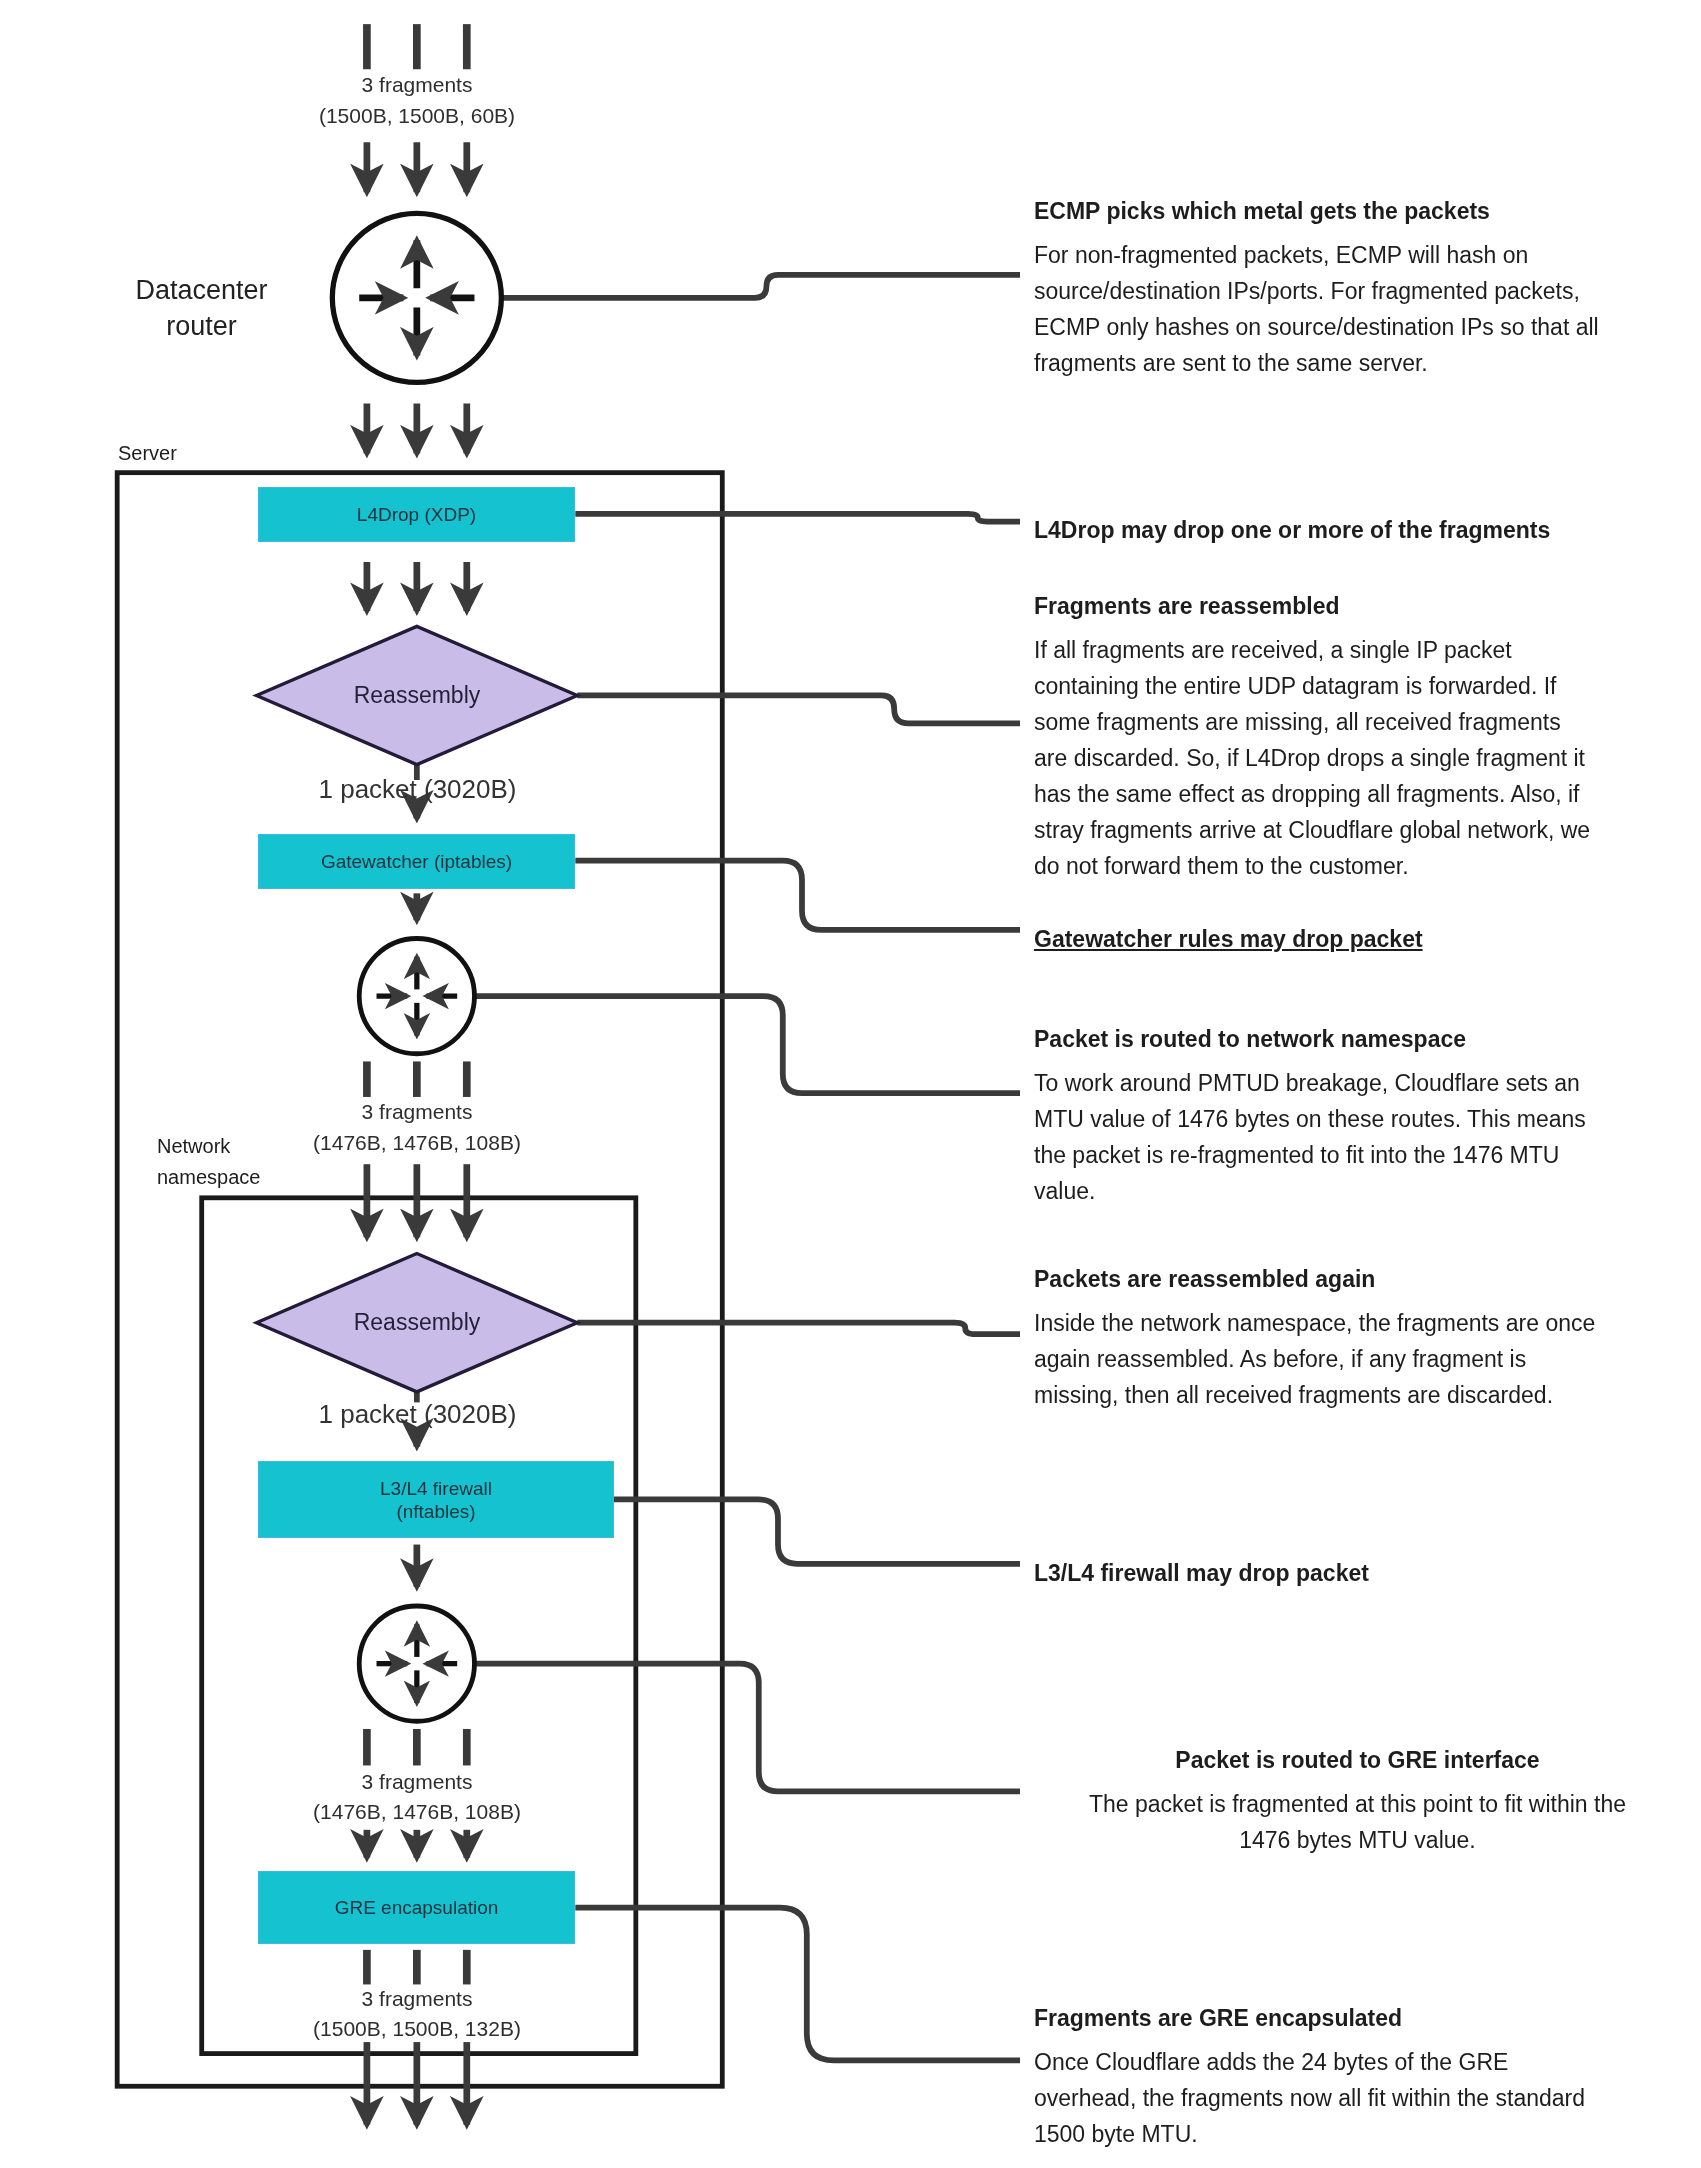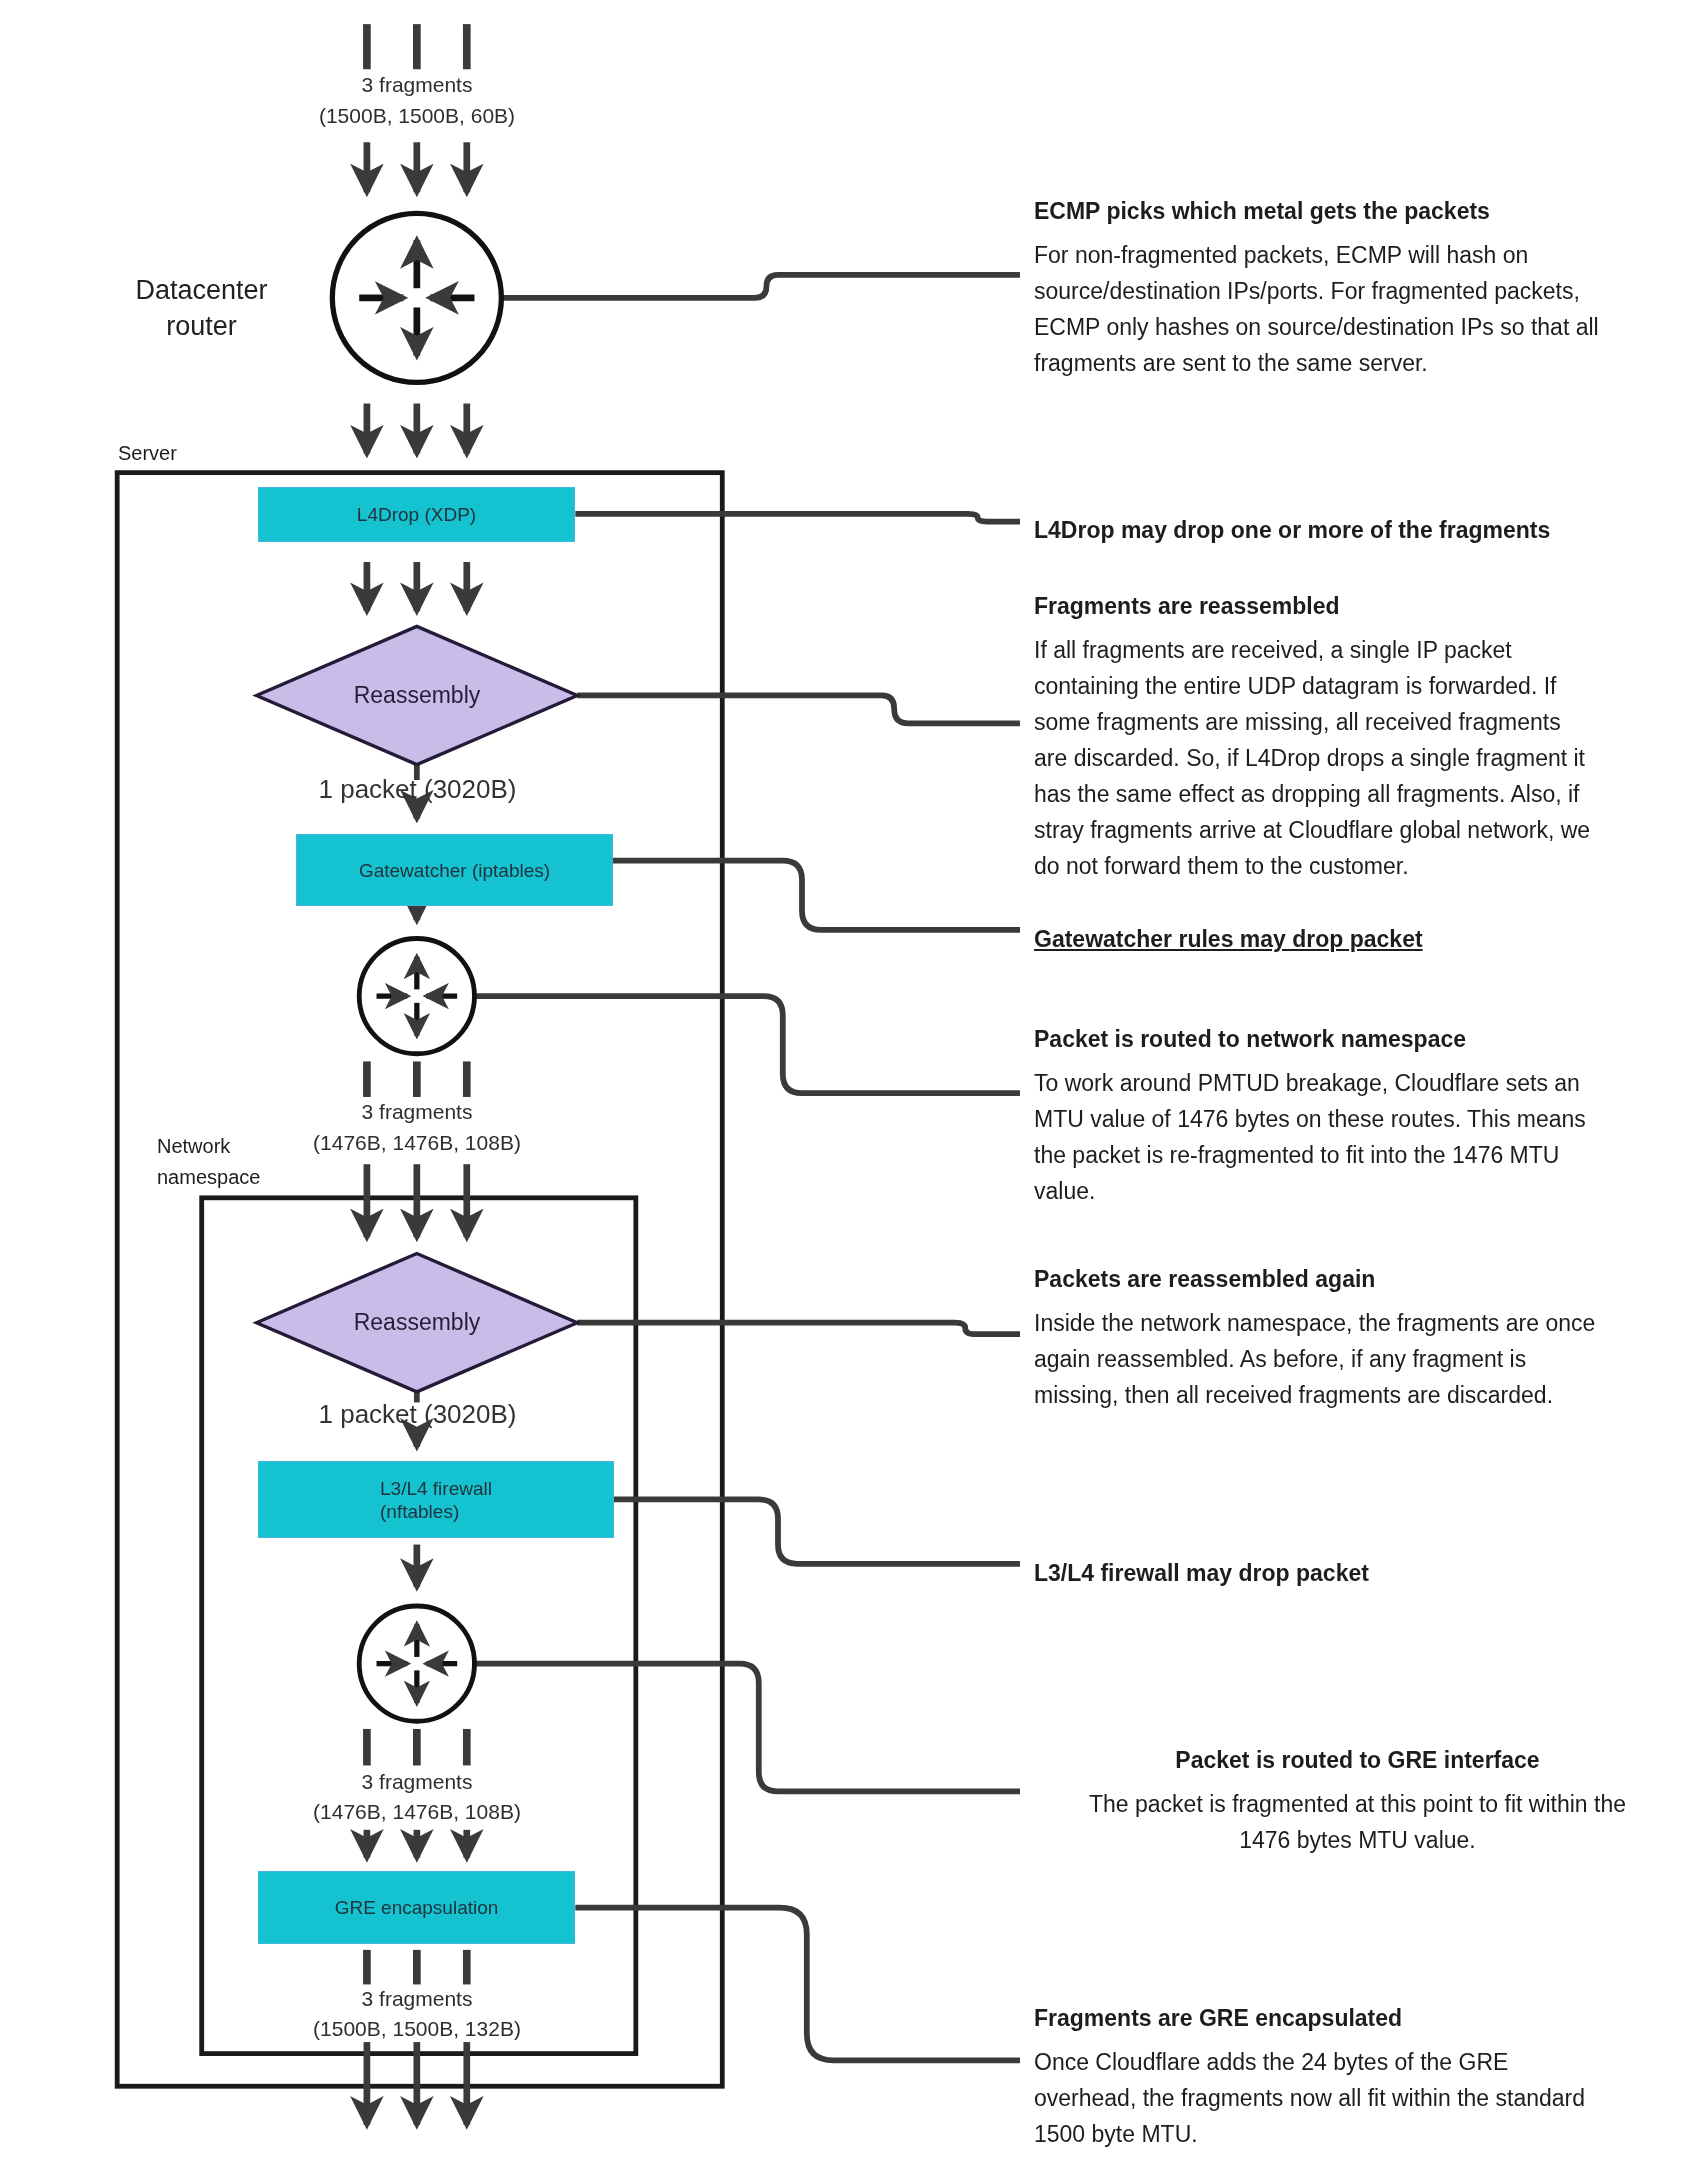--- a/index.html
+++ b/index.html
@@ -3,21 +3,21 @@
 <meta charset="utf-8">
 <style>
   html,body{margin:0;padding:0;background:#ffffff;}
   #stage{position:relative;width:1701px;height:2168px;background:#ffffff;overflow:hidden;
          font-family:"Liberation Sans",sans-serif;color:#1d1d1d;}
   #stage svg{position:absolute;left:0;top:0;}
   .abs{position:absolute;}
   .ctr{text-align:center;}
   .pre{white-space:pre-line;}
   .node{position:absolute;background:#14c3cf;border:1.9px solid #45b5e2;display:flex;
-        align-items:center;justify-content:center;
+        align-items:center;justify-content:center;text-align:center;
         color:#20343f;font-size:19px;line-height:23px;box-sizing:border-box;}
   .diamond-label{position:absolute;width:192px;text-align:center;color:#241f38;font-size:23px;}
   .flow-small{position:absolute;left:249px;width:336px;text-align:center;
               font-size:21px;color:#2e2e2e;}
   .packet-label{position:absolute;left:254px;width:327px;text-align:center;
                 font-size:26px;color:#333333;}
   .frame-label{font-size:20px;color:#1d1d1d;}
   .annot{position:absolute;left:1026px;width:663px;}
   .annot p{margin:8px;font-size:23px;line-height:36px;color:#1d1d1d;}
   .annot p.hd{font-weight:700;}
@@ -158,21 +158,21 @@
   <div class="flow-small" style="top:1987px;">3 fragments</div>
   <div class="flow-small" style="top:2017px;">(1500B, 1500B, 132B)</div>
 
   <div class="packet-label" style="top:774px;">1 packet (3020B)</div>
   <div class="packet-label" style="top:1399px;">1 packet (3020B)</div>
 
   <div class="node" style="left:258px;top:487px;width:317px;height:55px;">
     <span>L4Drop (XDP)</span>
   </div>
   <div class="diamond-label" style="left:321px;top:682px;">Reassembly</div>
-  <div class="node" style="left:258px;top:834px;width:317px;height:72px;margin-left:38px;">
+  <div class="node" style="left:258px;top:834px;width:317px;height:55px;">
     <span>Gatewatcher (iptables)</span>
   </div>
   <div class="diamond-label" style="left:321px;top:1309px;">Reassembly</div>
   <div class="node pre" style="left:258px;top:1461px;width:356px;height:77px;">
     <span class="pre">L3/L4 firewall
 (nftables)</span>
   </div>
   <div class="node" style="left:258px;top:1871px;width:317px;height:73px;">
     <span>GRE encapsulation</span>
   </div>

